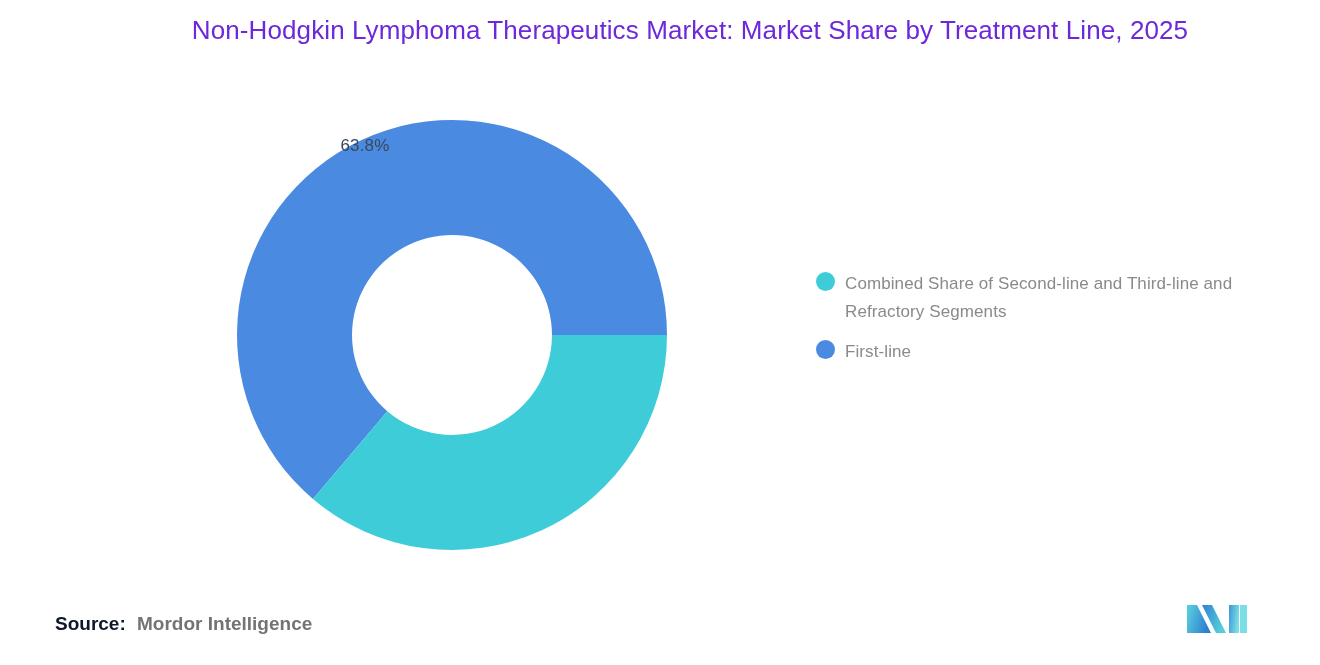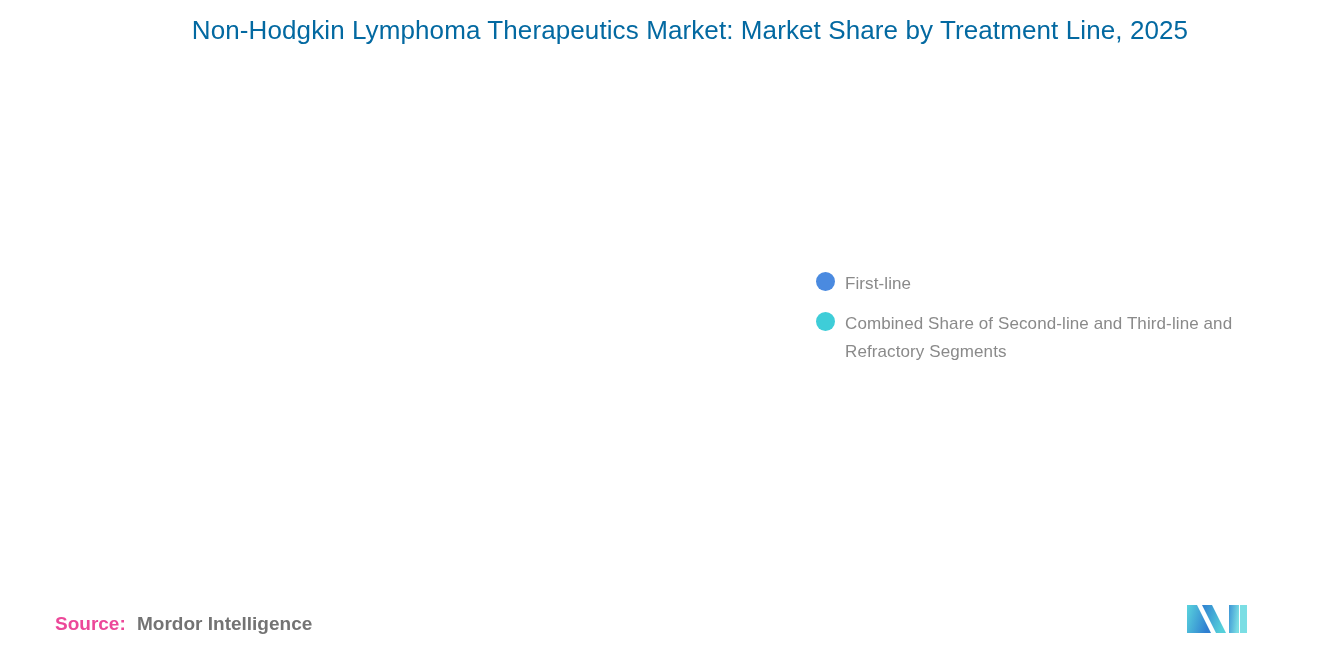--- a/index.html
+++ b/index.html
@@ -23,21 +23,21 @@
   
   #chart-title {
     position: absolute;
     left: 170px;
     top: 10px;
     width: 1040px;
     text-align: center;
     font-size: 26px;
     line-height: 40px;
     font-weight: 400;
-    color: #0369a1;
+    color: #6d28d9;
     letter-spacing: 0.1px;
   }
 
   
   #donut-wrap {
     position: absolute;
     left: 237px;
     top: 117px;
     width: 430px;
     height: 436px;
@@ -91,21 +91,21 @@
   #source-line {
     position: absolute;
     left: 55px;
     top: 613px;
     font-size: 19px;
     color: #666666;
     white-space: nowrap;
   }
   #source-key {
     font-weight: 700;
-    color: #ec4899;
+    color: #0f172a;
   }
   #source-value {
     font-weight: 700;
     color: #737373;
     margin-left: 6px;
   }
 
   #brand-logo {
     position: absolute;
     left: 1186px;
@@ -118,29 +118,38 @@
 </head>
 <body>
 
 <div id="page">
 
   <div id="chart-title">
     <span>Non-Hodgkin Lymphoma Therapeutics Market: Market Share by Treatment</span>
     <span>Line, 2025</span>
   </div>
 
+  <div id="donut-wrap">
+    <svg id="donut-svg" viewBox="0 0 430 436">
+      <g id="donut-slices">
+          <path d="M 75.94019740525115 381.973690884573 A 215 215 0 1 1 429.99998690145105 217.92495084368846 L 314.97499390917477 217.96510214231515 A 99.97500000000001 99.97500000000001 0 1 0 150.33719179344178 294.24776626132643 Z" fill="#4a8ae0"></path>
+          <path d="M 429.99998690145105 217.92495084368846 A 215 215 0 0 1 75.94019740525115 381.97369088457293 L 150.33719179344178 294.24776626132643 A 99.97500000000001 99.97500000000001 0 0 0 314.97499390917477 217.96510214231515 Z" fill="#3ecdd8"></path>
+        </g>
+    </svg>
+    <div id="slice-label" style="left: 67.9984px; top: 19.228px;">63.8%</div>
+  </div>
 
   <div id="legend">
     <div class="legend-row">
+      <span class="legend-marker" style="background:#3ecdd8"></span>
+      <span class="legend-label">Combined Share of Second-line and Third-line and Refractory Segments</span>
+    </div>
+    <div class="legend-row">
       <span class="legend-marker" style="background:#4a8ae0"></span>
       <span class="legend-label">First-line</span>
-    </div>
-    <div class="legend-row">
-      <span class="legend-marker" style="background:#3ecdd8"></span>
-      <span class="legend-label">Combined Share of Second-line and Third-line and Refractory Segments</span>
     </div>
   </div>
 
   <div id="source-line">
     <span id="source-key">Source:</span>
     <span id="source-value">Mordor Intelligence</span>
   </div>
 
   <div id="brand-logo">
     <svg width="62" height="40" viewBox="0 0 62 40">

